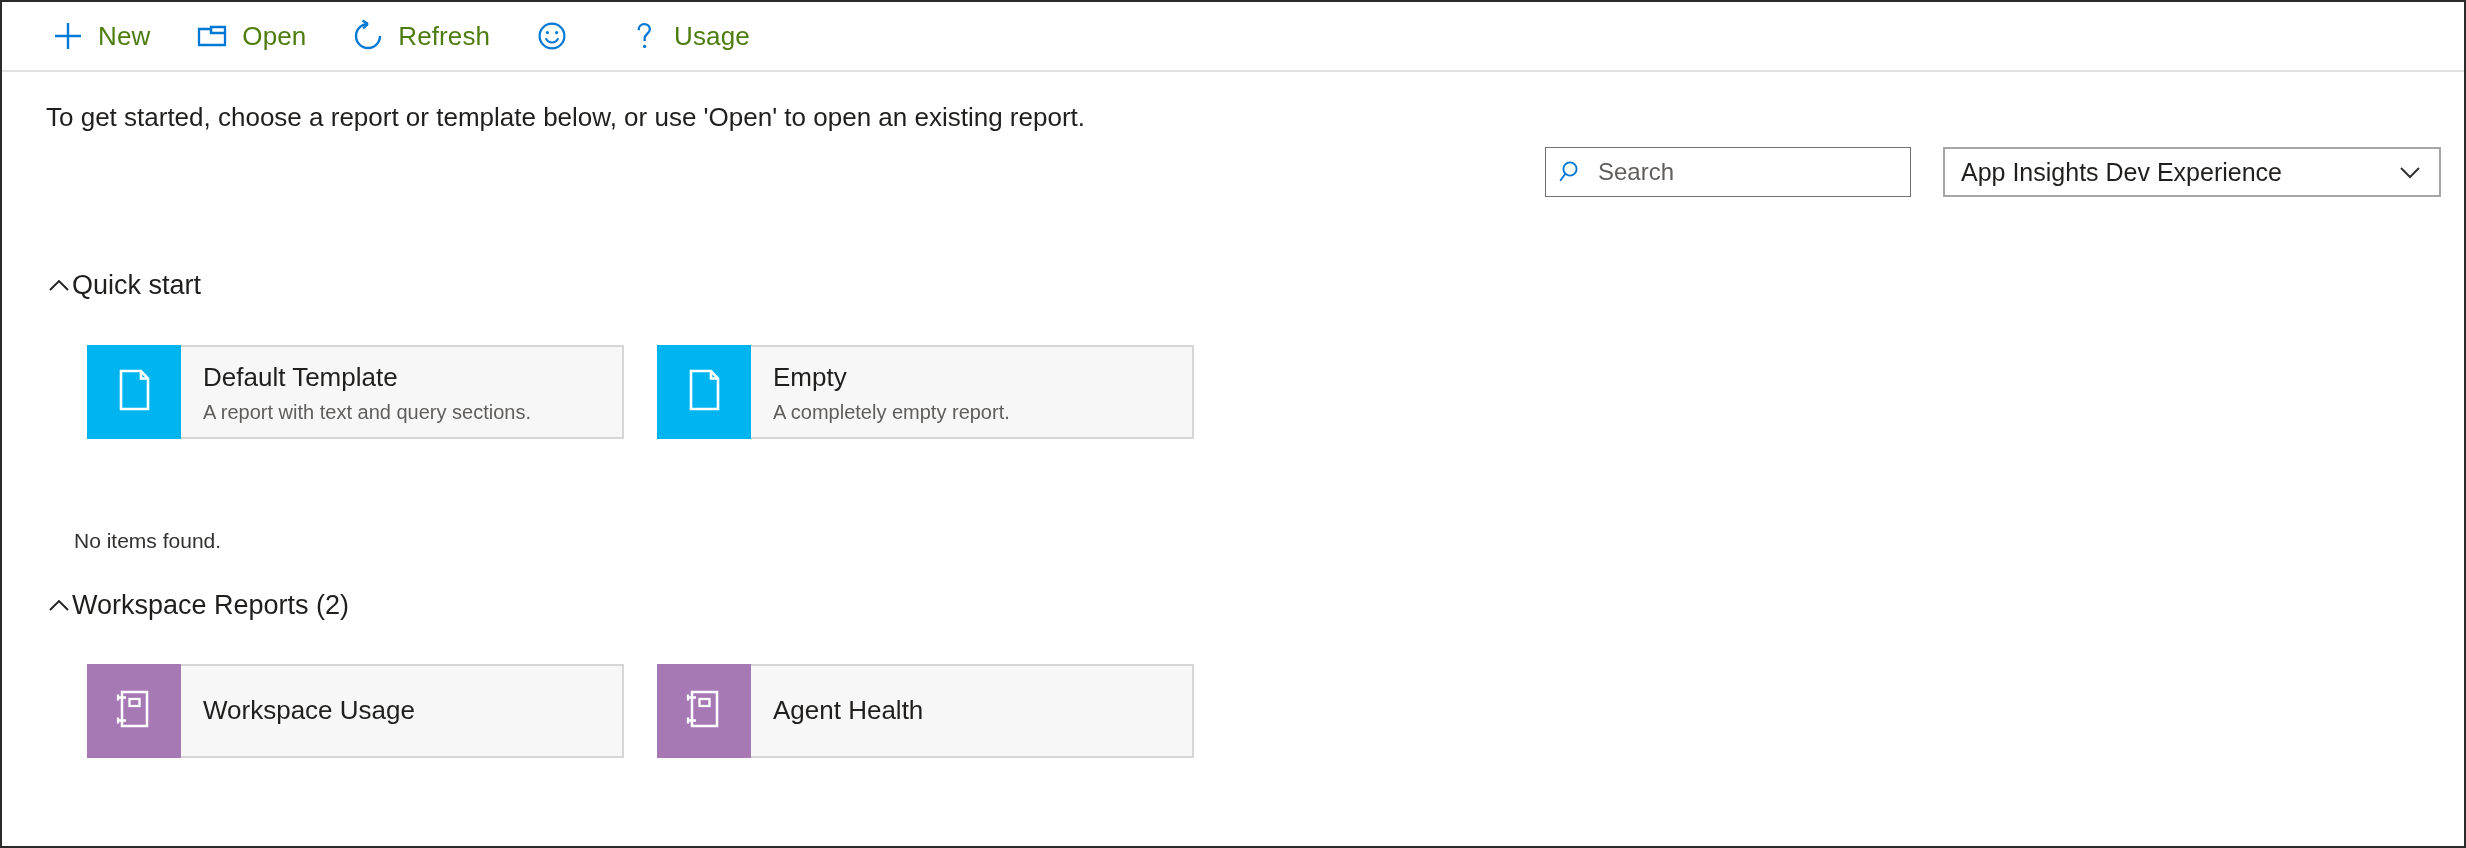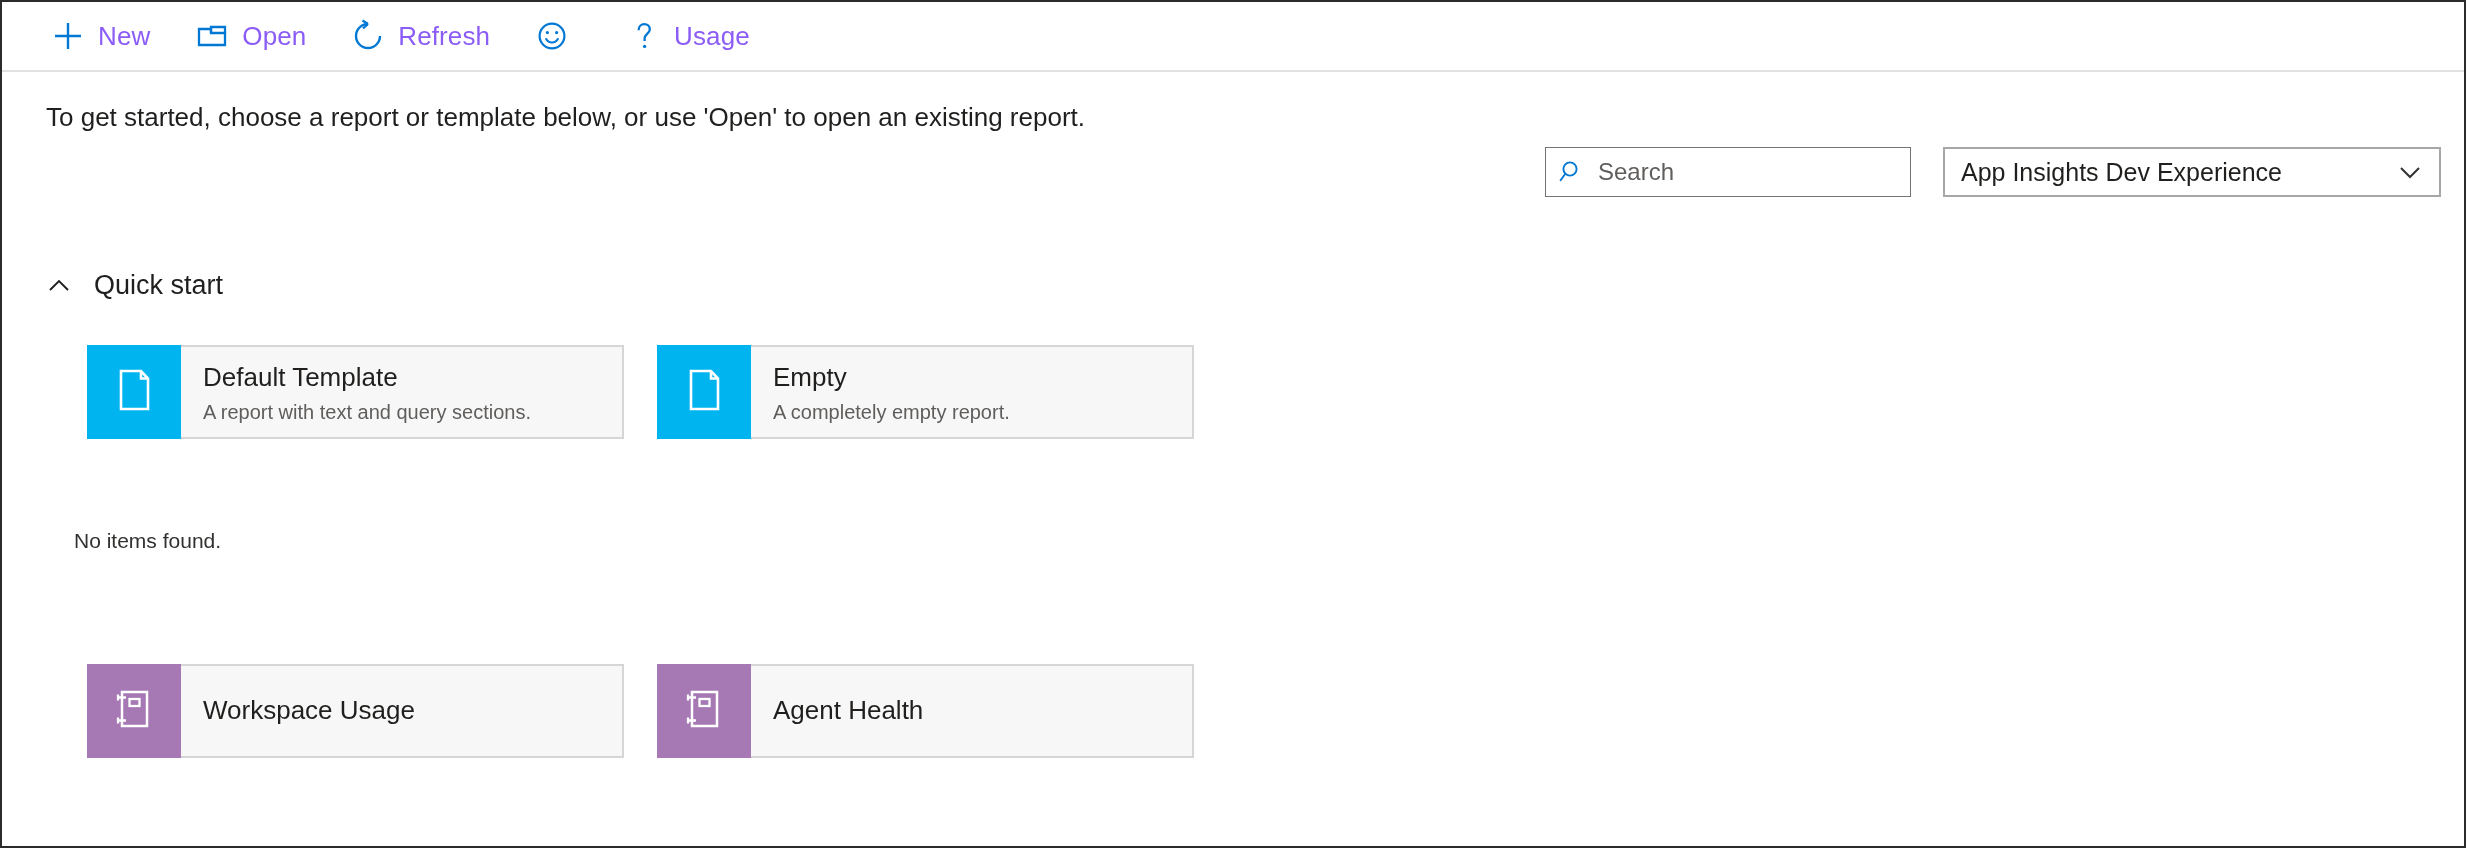--- a/index.html
+++ b/index.html
@@ -53,21 +53,21 @@
     width: 36px;
     height: 36px;
     display: inline-flex;
     align-items: center;
     justify-content: center;
     margin-right: 12px;
     flex: 0 0 auto;
   }
   .cmd-label {
     font-size: 26px;
-    color: #8b5cf6;
+    color: #4d7c0f;
     letter-spacing: 0.1px;
     white-space: nowrap;
   }
 
   
   .intro {
     position: absolute;
     left: 44px;
     top: 100px;
     font-size: 26px;
@@ -142,21 +142,21 @@
     overflow: hidden;
     text-overflow: ellipsis;
   }
   .chev { width: 30px; height: 30px; flex: 0 0 auto; }
 
   
   .section-header {
     position: absolute;
     display: flex;
     align-items: center;
-    gap: 22px;
+    gap: 0;
     cursor: pointer;
     user-select: none;
     left: 44px;
   }
   .caret { width: 26px; height: 26px; flex: 0 0 auto; }
   .section-title {
     font-size: 27px;
     color: #201f1e;
     white-space: nowrap;
   }
@@ -346,20 +346,28 @@
         <div class="card-title">Empty</div>
         <div class="card-desc">A completely empty report.</div>
       </div>
     </div>
 
   </div>
 
 
   <div class="empty-note" style="top:527px;">No items found.</div>
 
+  <div class="section-header" style="top:588px;">
+    <span class="caret">
+      <svg width="26" height="26" viewBox="0 0 26 26">
+        <path d="M4 17 L13 8 L22 17" stroke="#201f1e" stroke-width="1.9" fill="none" stroke-linecap="butt" stroke-linejoin="miter"></path>
+      </svg>
+    </span>
+    <span class="section-title">Workspace Reports (2)</span>
+  </div>
 
   <div class="card-row" style="top:646px;">
 
     <div class="card card-w2">
       <div class="card-tile" style="background:#A678B4;">
         <span>
           <svg width="52" height="52" viewBox="0 0 52 52">
             <rect x="14" y="9" width="25" height="34" stroke="#ffffff" stroke-width="2.5" fill="none"></rect>
             <rect x="21.5" y="16" width="10" height="7" stroke="#ffffff" stroke-width="2.3" fill="none"></rect>
             <path d="M10 14.5 L18 14.5 M10 37.5 L18 37.5" stroke="#ffffff" stroke-width="2.3" fill="none"></path>

